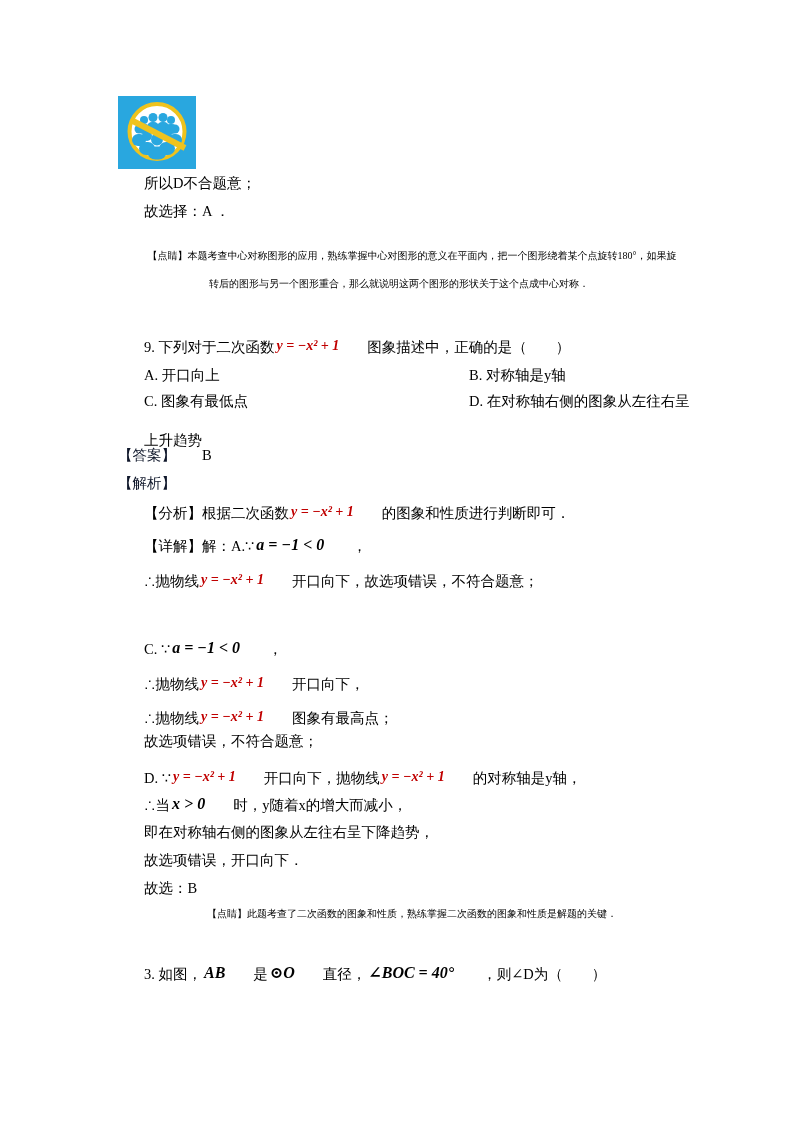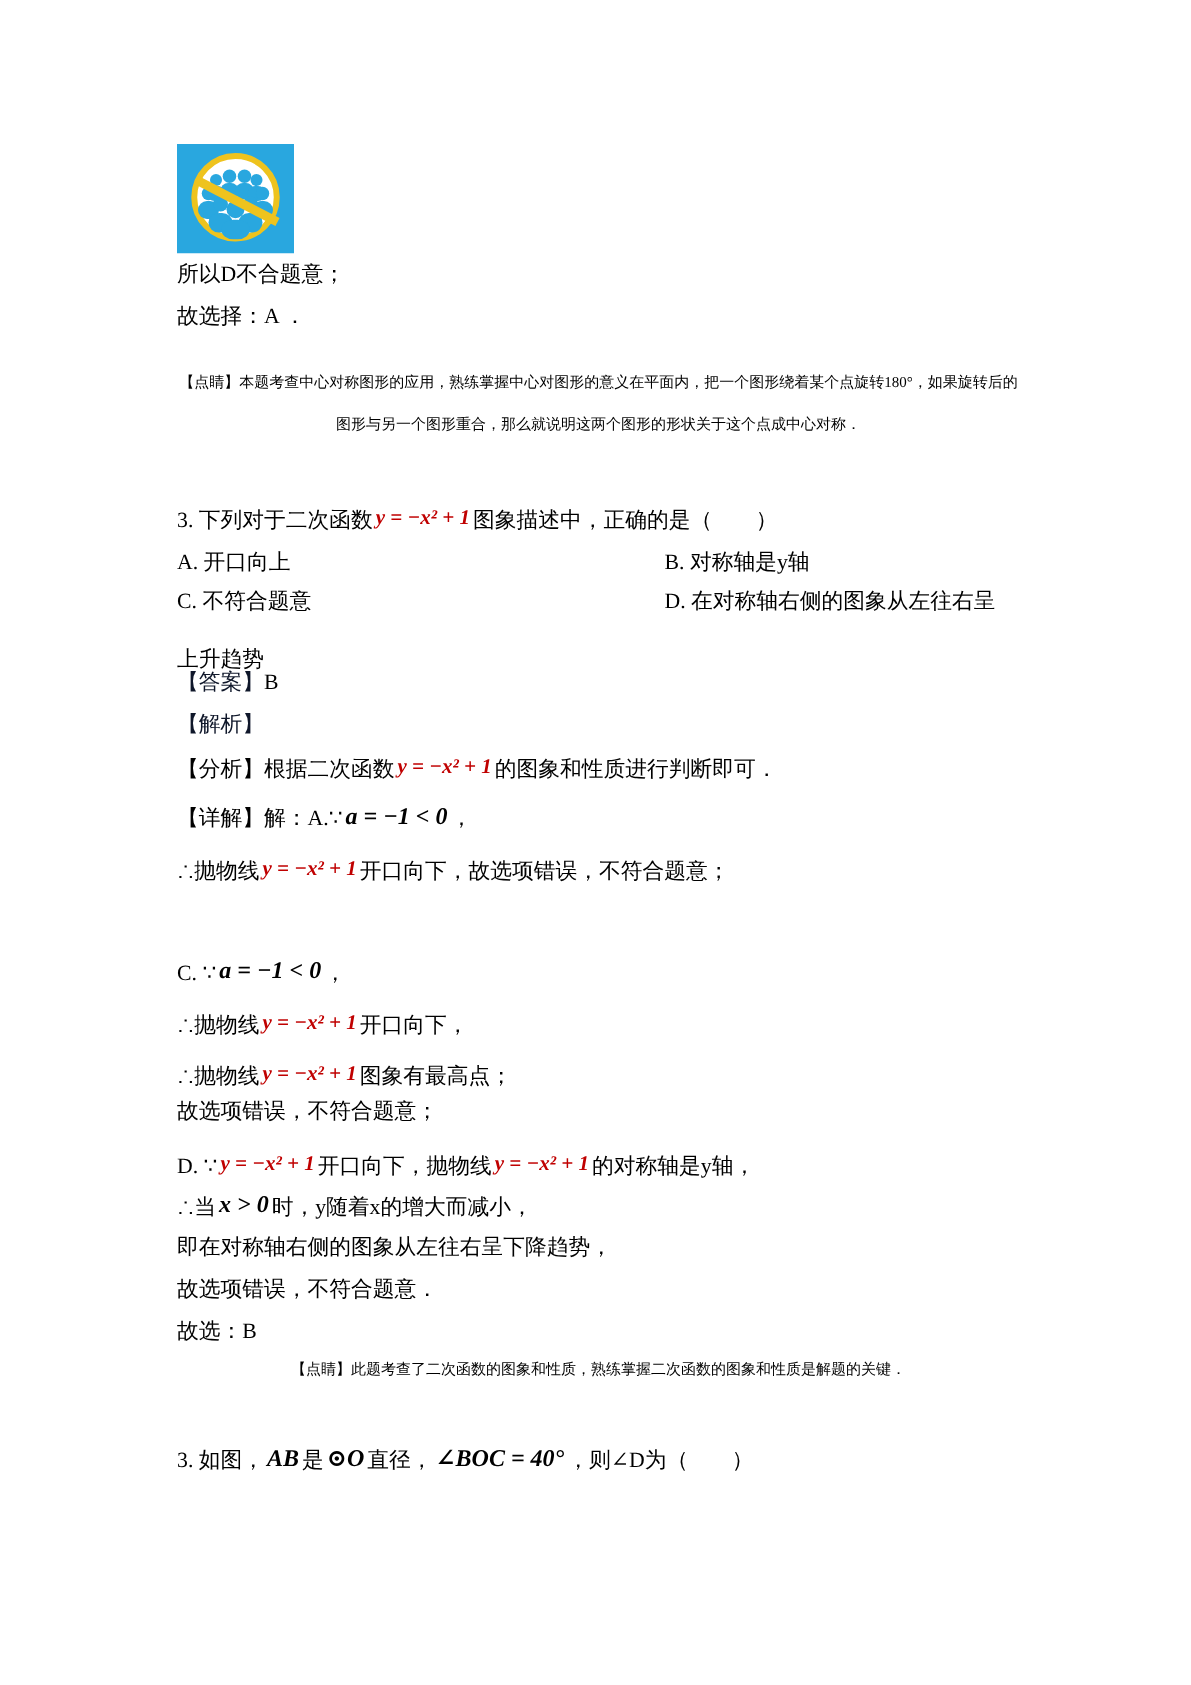--- a/index.html
+++ b/index.html
@@ -23,21 +23,21 @@
   }
   .para {
     position: absolute;
     left: 118px;
     width: 562px;
     font-size: 10px;
     line-height: 28px;
     white-space: normal;
     text-align: center;
   }
-  .t { color: #000000; }
+  .t { color: #000000; margin-left: 26px; }
   
   .fr {
     font-family: "Liberation Serif", "DejaVu Serif", serif;
     font-style: italic;
     font-weight: bold;
     font-size: 14px;
     color: #C00000;
     position: relative;
     top: -2px;
     margin: 0 2px;
@@ -98,29 +98,29 @@
   </div>
   <div class="ln" style="top:203px">
     <span class="t">故选择：A ．</span>
   </div>
 
   <div class="para" style="top:242px">
     <span class="t">【点睛】本题考查中心对称图形的应用，熟练掌握中心对图形的意义在平面内，把一个图形绕着某个点旋转180°，如果旋转后的图形与另一个图形重合，那么就说明这两个图形的形状关于这个点成中心对称．</span>
   </div>
 
   <div class="ln" style="top:339px">
-    <span class="t">3. 下列对于二次函数</span><span class="fr">y = −x² + 1</span><span class="t">图象描述中，正确的是（　　）</span>
+    <span class="t">9. 下列对于二次函数</span><span class="fr">y = −x² + 1</span><span class="t">图象描述中，正确的是（　　）</span>
   </div>
 
   <div class="ln" style="top:367px">
     <span class="opt1 t">A. 开口向上</span>
     <span class="opt2 t">B. 对称轴是y轴</span>
   </div>
   <div class="ln" style="top:393px">
-    <span class="opt1 t">C. 不符合题意</span>
+    <span class="opt1 t">C. 图象有最低点</span>
     <span class="opt2 t">D. 在对称轴右侧的图象从左往右呈</span>
   </div>
   <div class="ln" style="top:432px">
     <span class="t">上升趋势</span>
   </div>
 
   <div class="ln" style="top:447px">
     <span class="blue">【答案】</span><span class="t">B</span>
   </div>
   <div class="ln" style="top:475px">
@@ -162,21 +162,21 @@
 
   <div class="ln" style="top:797px">
     <span class="t">∴当</span><span class="fb">x &gt; 0</span><span class="t">时，y随着x的增大而减小，</span>
   </div>
 
   <div class="ln" style="top:824px">
     <span class="t">即在对称轴右侧的图象从左往右呈下降趋势，</span>
   </div>
 
   <div class="ln" style="top:852px">
-    <span class="t">故选项错误，不符合题意．</span>
+    <span class="t">故选项错误，开口向下．</span>
   </div>
 
   <div class="ln" style="top:880px">
     <span class="t">故选：B</span>
   </div>
 
   <div class="para" style="top:900px">
     <span class="t">【点睛】此题考查了二次函数的图象和性质，熟练掌握二次函数的图象和性质是解题的关键．</span>
   </div>
 

